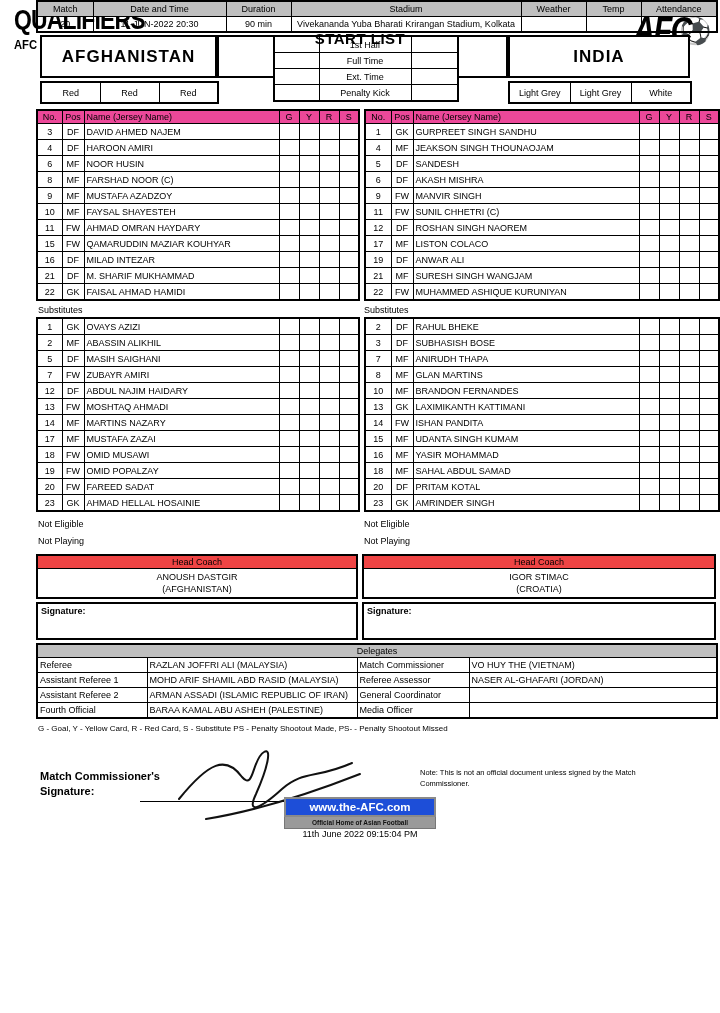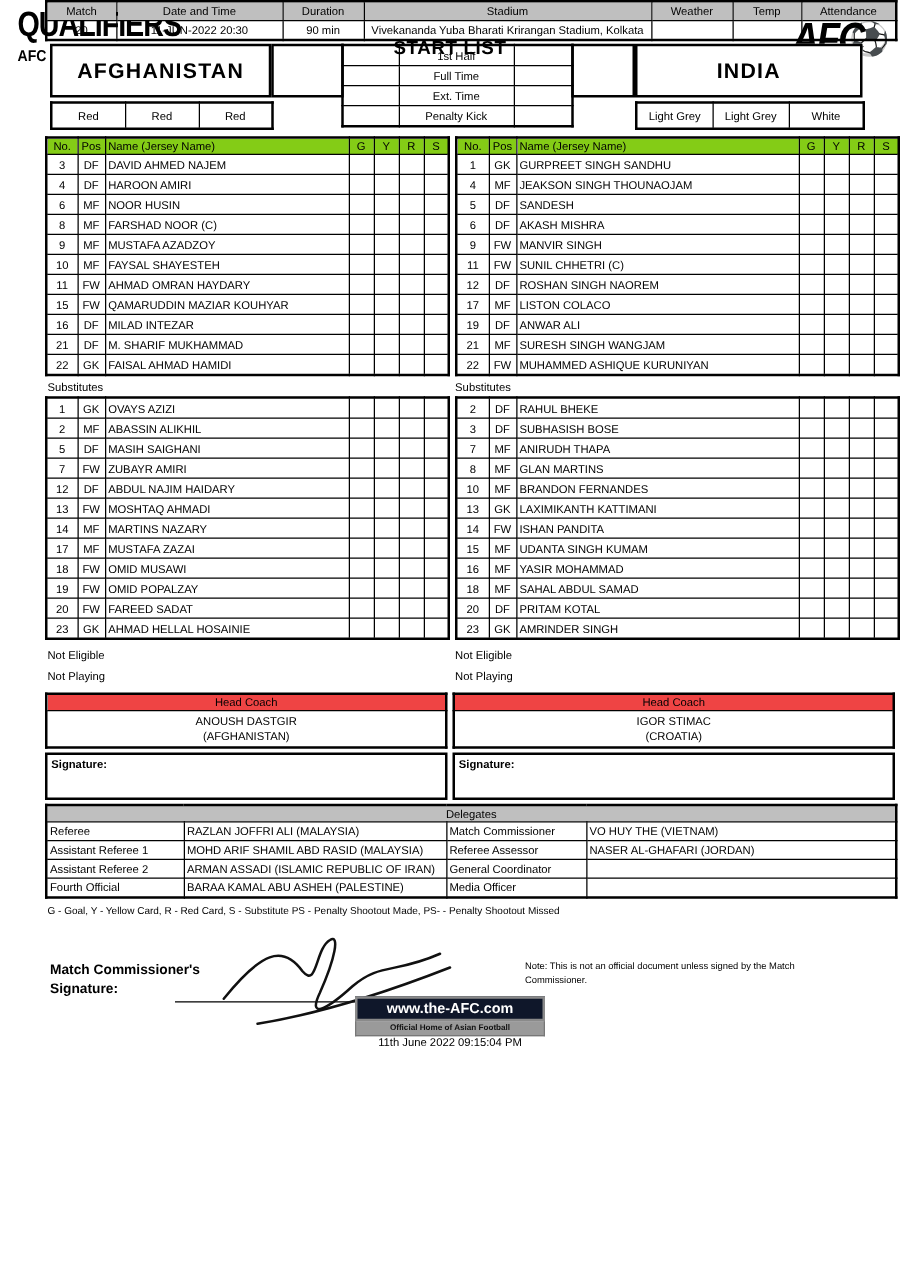--- a/index.html
+++ b/index.html
@@ -33,21 +33,21 @@
              font-size:17px;font-weight:bold;letter-spacing:1px;background:#fff;}
   .empty-cell{position:absolute;border:2px solid #000;}
   .kit-table td{height:19px;text-align:center;}
   .mid-table{position:absolute;left:237px;top:0;}
   .mid-table td{height:15px;text-align:center;}
 
   
   .pair{display:flex;gap:4px;}
   .roster{margin-top:6px;}
   table.roster-t{border:2px solid #000;}
-  table.roster-t th{height:12px;background:#84cc16;text-align:center;}
+  table.roster-t th{height:12px;background:#ec4899;text-align:center;}
   table.roster-t th.cell-name{text-align:left;}
   table.roster-t td{height:15px;text-align:center;}
   table.roster-t td.cell-name{text-align:left;}
   .side-label{font-size:9px;margin:4px 0 2px 2px;}
   .plain-line{font-size:9px;margin:7px 0 0 2px;}
 
   
   .coach-t th{height:12px;background:#ef4444;text-align:center;}
   .coach-t td{height:28px;text-align:center;white-space:normal;}
   .coach-name{line-height:1.35;}
@@ -63,21 +63,21 @@
   
   .commissioner{position:relative;height:80px;margin-top:22px;}
   .comm-label{position:absolute;left:4px;top:14px;font-size:11px;font-weight:bold;line-height:1.35;}
   .comm-line{position:absolute;left:104px;top:46px;width:198px;border-bottom:1.5px solid #000;}
   .comm-sig{position:absolute;left:128px;top:-18px;}
   .comm-note{position:absolute;left:384px;top:12px;width:258px;font-size:7.5px;line-height:1.5;white-space:normal;}
 
   
   .afc-footer{position:absolute;left:0;right:0;bottom:6px;text-align:center;}
   .afc-box{display:inline-block;width:152px;}
-  .url-bar{background:#0f172a;color:#fff;font-weight:bold;font-size:11.5px;padding:2px 0;border:2px solid #8a8a8a;}
+  .url-bar{background:#1d4ed8;color:#fff;font-weight:bold;font-size:11.5px;padding:2px 0;border:2px solid #8a8a8a;}
   .tagline-bar{background:#9a9a9a;color:#111;font-size:6.5px;font-weight:bold;padding:2px 0;border:1px solid #777;border-top:none;}
   .timestamp{font-size:9px;margin-top:0;}
 </style>
 </head>
 <body>
 
 <div class="page">
 
   <div class="top-header">
     <div class="logo-left">

